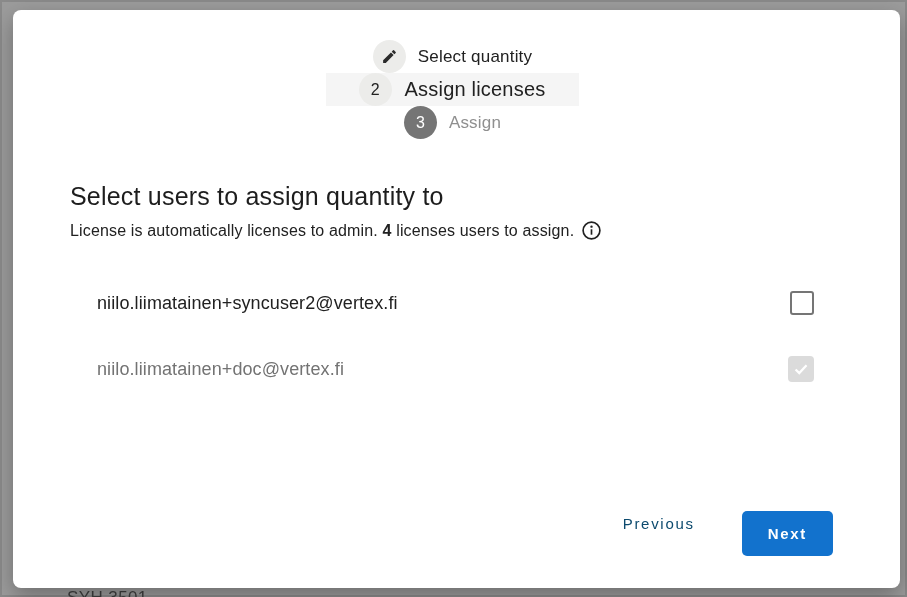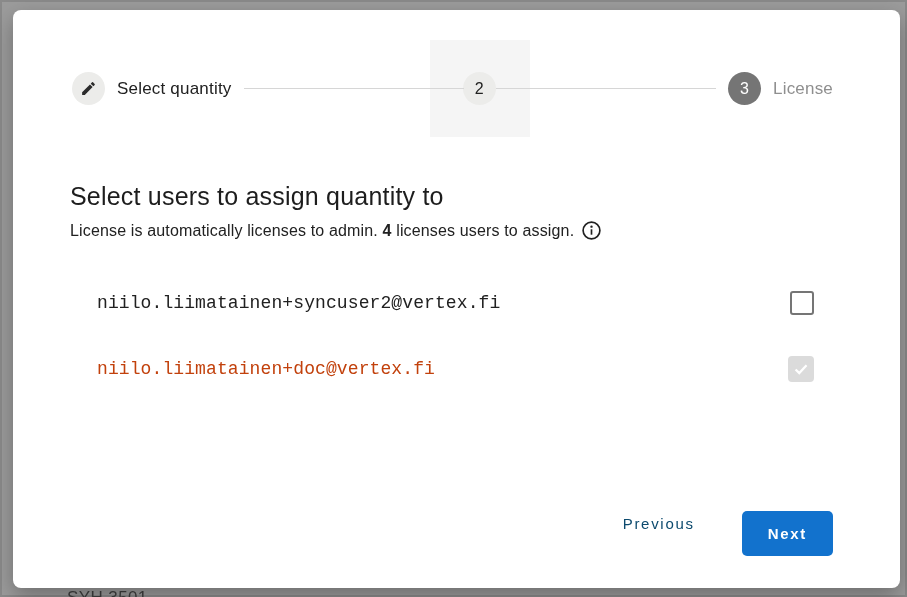--- a/index.html
+++ b/index.html
@@ -22,21 +22,21 @@
   .dialog {
     position:absolute; left:13px; top:10px; width:887px; height:578px;
     background:#ffffff; border-radius:8px;
     box-shadow: 0 8px 22px rgba(0,0,0,.30);
     overflow:hidden;
   }
 
   
   .stepper {
     display:flex; align-items:center;
-    margin:30px 67px 0 59px; height:97px;
+    margin:30px 67px 0 59px; height:97px;flex-direction:column;
   }
   .step { display:flex; align-items:center; gap:12px; white-space:nowrap; }
   .circle {
     width:33px; height:33px; border-radius:50%;
     display:flex; align-items:center; justify-content:center;
     font-size:16px; color:#212121; flex:0 0 auto;
   }
   .circle.light { background:#ececea; }
   .circle.dark  { background:#757575; color:#ffffff; }
   .circle svg { width:17px; height:17px; }
@@ -63,27 +63,27 @@
   .subtitle {
     margin:9px 57px 0 57px;
     font-size:16px; color:#212121; letter-spacing:.15px;
   }
   .subtitle b { font-weight:700; }
   .info-icon {
     display:inline-flex; vertical-align:-5px; margin-left:7px; cursor:pointer;
   }
   .info-icon svg { width:21px; height:21px; }
 
-  .user-list { margin:45px 86px 0 84px;font-family:Liberation Mono, monospace; }
+  .user-list { margin:45px 86px 0 84px; }
   .row {
     display:flex; align-items:center; justify-content:space-between;
     height:34px; margin-bottom:32px;
   }
   .email { font-size:18px; color:#212121; letter-spacing:.1px; }
-  .row.disabled .email { color:#c2410c; }
+  .row.disabled .email { color:#737373; }
   .checkbox {
     width:24px; height:24px; border:2px solid #757575; border-radius:3px;
     background:#ffffff; display:flex; align-items:center; justify-content:center;
     cursor:pointer; flex:0 0 auto;
   }
   .checkbox svg { display:none; width:18px; height:18px; }
   .checkbox.checked {
     border:none; background:#dbdbdb; width:26px; height:26px; border-radius:4px;
     cursor:default;
   }
@@ -121,27 +121,28 @@
             <path d="M3 17.25V21h3.75L17.81 9.94l-3.75-3.75L3 17.25zM20.71 7.04c.39-.39.39-1.02 0-1.41l-2.34-2.34a.9959.9959 0 0 0-1.41 0l-1.83 1.83 3.75 3.75 1.83-1.83z"></path>
           </svg>
         </span>
         <span class="step-label">Select quantity</span>
       </div>
 
       <div class="connector c1"></div>
 
       <div class="step-active-box">
         <span class="circle light">2</span>
+        <span class="step-label">Assign licenses</span>
       </div>
 
       <div class="connector c2"></div>
 
       <div class="step">
         <span class="circle dark">3</span>
-        <span class="step-label gray">License</span>
+        <span class="step-label gray">Assign</span>
       </div>
     </div>
 
     <h1 class="title">Select users to assign quantity to</h1>
 
     <p class="subtitle"><span>License is automatically licenses to admin. </span><b>4</b><span> licenses users to assign.</span><span class="info-icon">
         <svg viewBox="0 0 24 24" aria-hidden="true">
           <circle cx="12" cy="12" r="9.6" fill="none" stroke="#212121" stroke-width="1.9"></circle>
           <rect x="11.05" y="10.6" width="1.9" height="6.2" fill="#212121"></rect>
           <circle cx="12" cy="7.6" r="1.35" fill="#212121"></circle>

